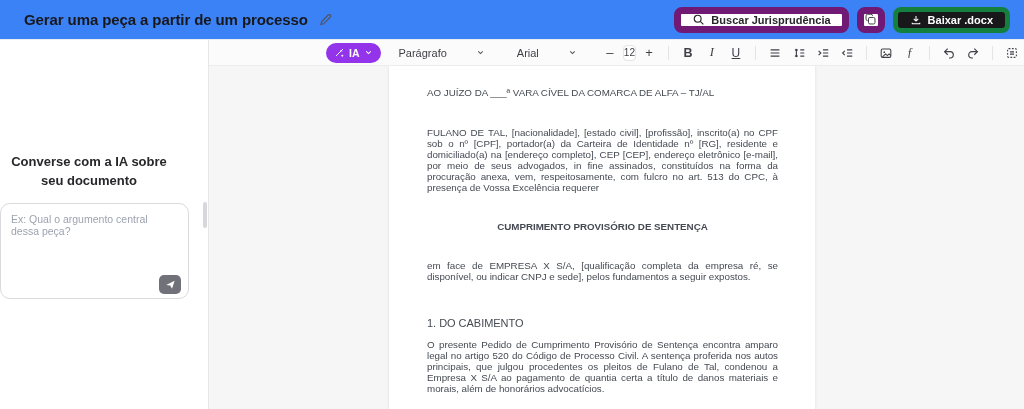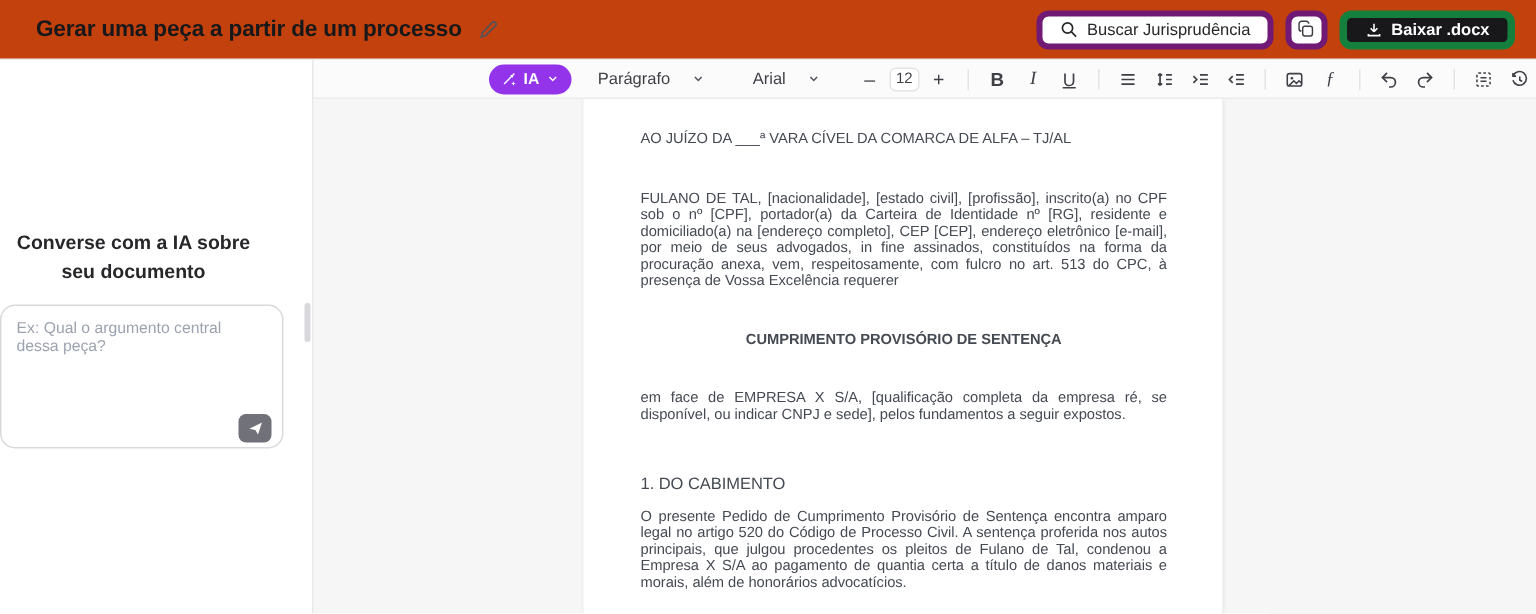--- a/index.html
+++ b/index.html
@@ -2,28 +2,28 @@
 <html><head>
 <meta charset="utf-8">
 <style>
   * { margin:0; padding:0; box-sizing:border-box; }
   html,body { width:1024px; height:409px; overflow:hidden; background:#fff;
     font-family:"Liberation Sans", sans-serif; color:#27272a; }
   .app { width:1024px; height:409px; display:flex; flex-direction:column; }
 
   
   .topbar { height:40px; flex:0 0 40px; display:flex; align-items:center;
-    justify-content:space-between; padding:0 14px 0 24px; border-bottom:1px solid #ececef; background:#c2410c; }
+    justify-content:space-between; padding:0 14px 0 24px; border-bottom:1px solid #ececef; background:#3b82f6; }
   .title-wrap { display:flex; align-items:center; gap:10px; }
   .title-wrap h1 { font-size:15px; font-weight:700; color:#18181b; letter-spacing:-.1px; }
   .icon-plain { background:none; border:none; cursor:pointer; color:#52525b; display:flex; align-items:center; }
   .top-actions { display:flex; align-items:center; gap:8px; }
   .btn { display:inline-flex; align-items:center; gap:6px; height:26px; border-radius:8px;
     font-family:"Liberation Sans",sans-serif; font-size:11px; cursor:pointer; }
-  .btn.outline { background:#fff; border:4px solid #701a75; color:#27272a; padding:0 11px; font-weight:400; }
+  .btn.outline { background:#fff; border:7px solid #701a75; color:#27272a; padding:0 11px; font-weight:700; }
   .btn.square { width:28px; justify-content:center; padding:0; color:#3f3f46; }
   .btn.dark { background:#18181b; border:5px solid #15803d; color:#fff; padding:0 12px; font-weight:600; }
 
   
   .body { flex:1; display:flex; min-height:0; }
 
   
   .sidebar { width:209px; flex:0 0 209px; background:#fff; border-right:1px solid #e7e7ea;
     display:flex; flex-direction:column; position:relative; }
   .side-head { height:26px; flex:0 0 26px; background:#fbfbfc; border-bottom:1px solid #ececef;
@@ -49,21 +49,21 @@
   .main { flex:1; display:flex; flex-direction:column; min-width:0; background:#f6f6f7; }
   .toolbar { height:26px; flex:0 0 26px; background:#fbfbfc; border-bottom:1px solid #ececef;
     display:flex; align-items:center; padding-left:117px; gap:2px; color:#3f3f46; }
   .tb-div { width:1px; height:14px; background:#e4e4e7; margin:0 6px; flex:0 0 1px; }
   .tb-btn { background:none; border:none; color:#3f3f46; cursor:pointer; height:20px; min-width:22px;
     display:inline-flex; align-items:center; justify-content:center; border-radius:4px;
     font-family:"Liberation Sans",sans-serif; }
   .ia-btn { display:inline-flex; align-items:center; gap:4px; height:20px; padding:0 8px;
     border:none; border-radius:10px; background:#9333ea; color:#fff; font-size:10.5px;
     font-weight:700; cursor:pointer; margin-right:8px; }
-  .select { display:inline-flex; align-items:center; gap:14px; height:20px; padding:0 8px;
+  .select { display:inline-flex; align-items:center; gap:29px; height:20px; padding:0 8px;
     background:none; border:none; font-size:11px; color:#3f3f46; cursor:pointer; }
   .size-box { display:inline-flex; align-items:center; justify-content:center; width:20px; height:16px;
     border:1px solid #e4e4e7; border-radius:4px; font-size:10px; color:#3f3f46; background:#fff; }
   .tb-b { font-weight:700; font-size:12.5px; }
   .tb-i { font-style:italic; font-family:"Liberation Serif",serif; font-size:12.5px; }
   .tb-u { text-decoration:underline; font-size:12px; }
   .tb-pm { font-size:13px; color:#3f3f46; }
   .tb-f { font-family:"Liberation Serif",serif; font-style:italic; font-size:12px; position:relative; }
 
   

